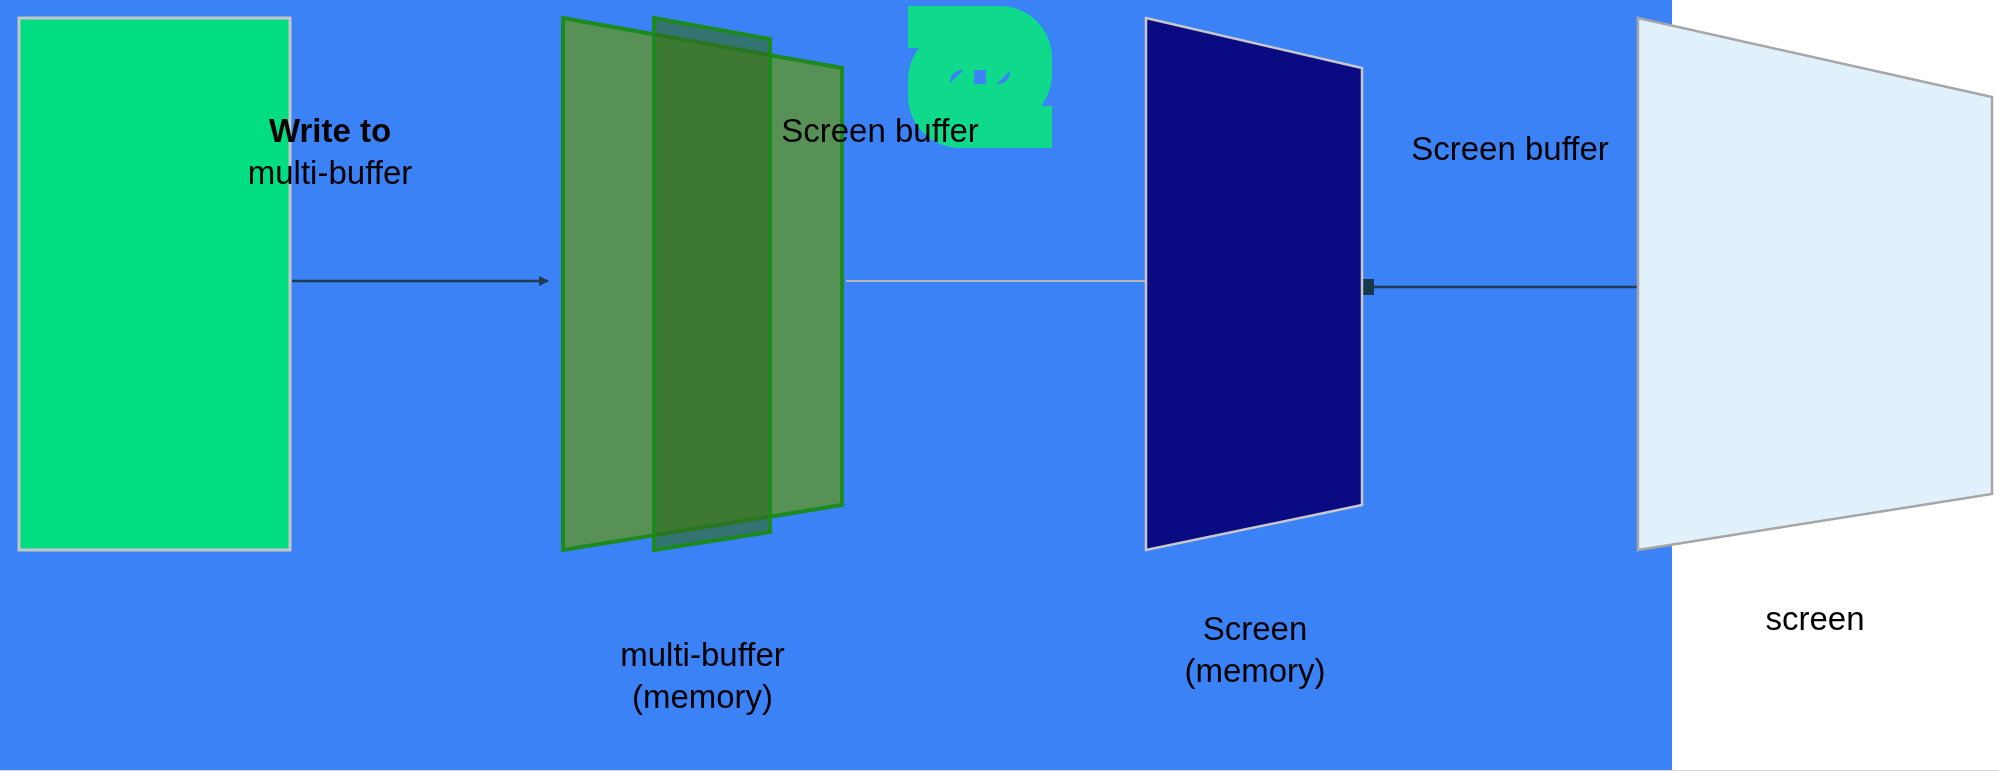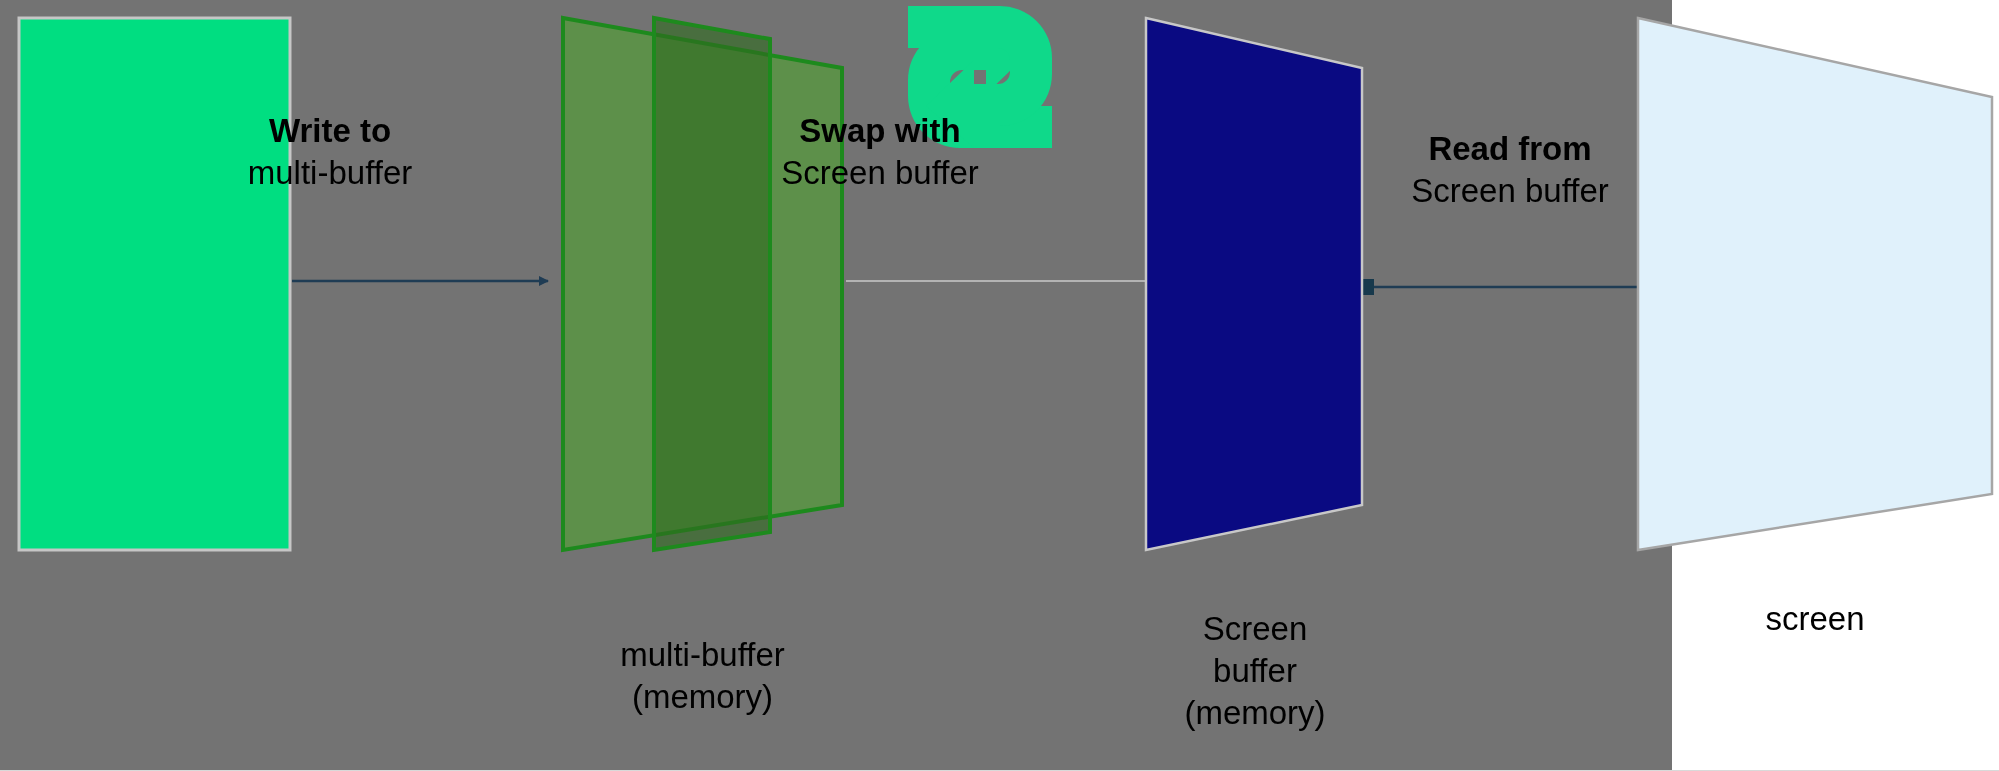--- a/index.html
+++ b/index.html
@@ -6,21 +6,21 @@
   html, body {
     width:1999px; height:771px;
     background:#ffffff;
     font-family:"Liberation Sans", sans-serif;
     overflow:hidden;
   }
   #diagram {
     position:relative;
     width:1672px;
     height:771px;
-    background:#737373;
+    background:#3b82f6;
     text-decoration:underline;
   }
   
   .bottom-rule {
     position:absolute;
     left:0; bottom:0;
     width:1999px; height:1px;
     background:#d9d9d9;
   }
   svg.canvas {
@@ -118,38 +118,35 @@
                Z" fill="#0fd98a" transform="rotate(180 80 71)"></path>
     </g>
   </svg>
 
   <div class="lbl flow-label" style="left:180px; top:110px; width:300px;">
     <span class="strong">Write to</span>
     <span class="norm">multi-buffer</span>
   </div>
 
   <div class="lbl flow-label" style="left:710px; top:110px; width:340px;">
-    <span class="strong">Swap with</span>
     <span class="norm">Screen buffer</span>
   </div>
 
   <div class="lbl flow-label" style="left:1340px; top:128px; width:340px;">
-    <span class="strong">Read from</span>
     <span class="norm">Screen buffer</span>
   </div>
 
 
   <div class="lbl caption" style="left:545px; top:634px; width:315px;">
     <span>multi-buffer</span>
     <span>(memory)</span>
   </div>
 
   <div class="lbl caption" style="left:1100px; top:608px; width:310px;">
     <span>Screen</span>
-    <span>buffer</span>
     <span>(memory)</span>
   </div>
 
   <div class="lbl caption" style="left:1665px; top:598px; width:300px;">
     <span>screen</span>
   </div>
 
   <div class="bottom-rule"></div>
 </div>
 

